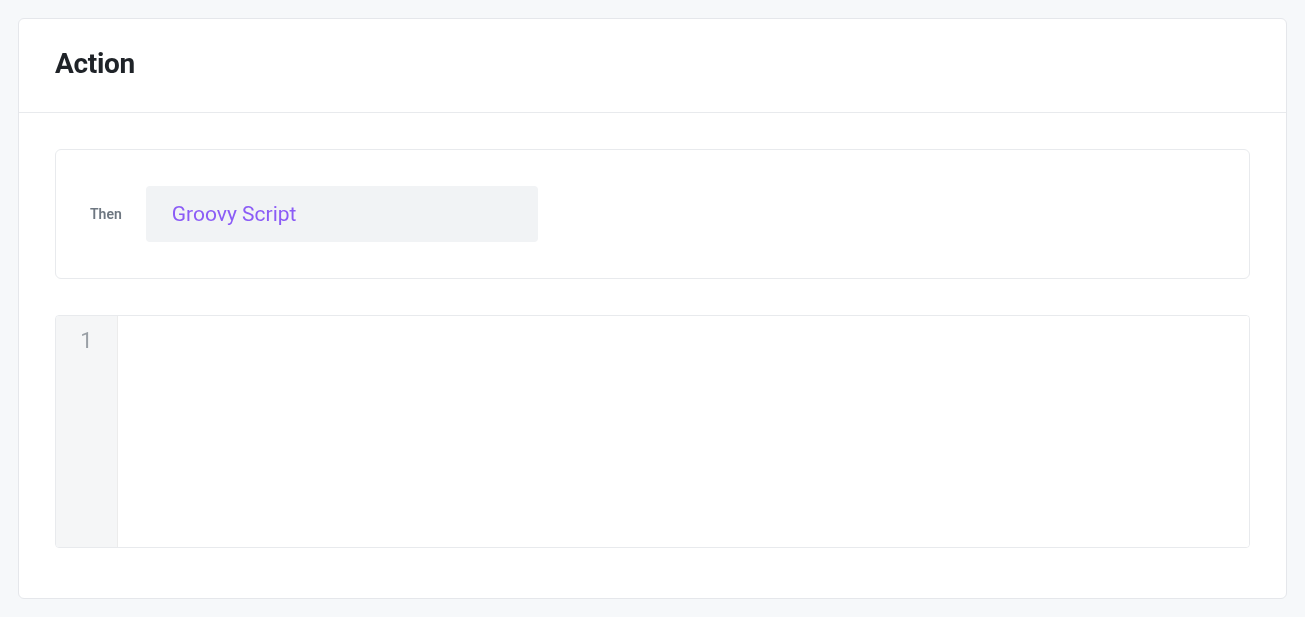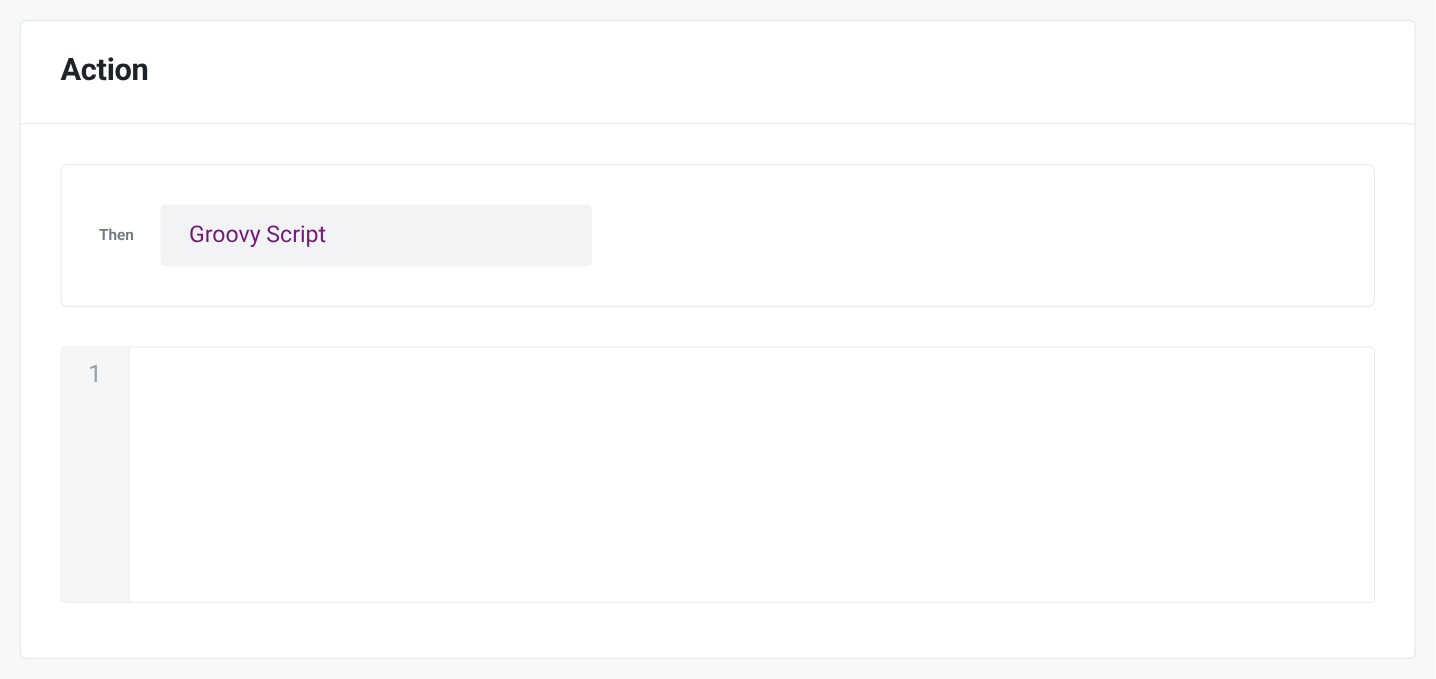--- a/index.html
+++ b/index.html
@@ -46,21 +46,21 @@
       font-size: 14px;
       font-weight: 600;
       color: #6e7781;
     }
     .script-type-select {
       background-color: #f1f3f5;
       border: none;
       border-radius: 4px;
       padding: 16px 26px;
       font-size: 21px;
-      color: #701a75;
+      color: #8b5cf6;
       width: 392px;
       cursor: pointer;
       font-family: inherit;
       text-align: left;
       appearance: none;
       -webkit-appearance: none;
     }
     .editor {
       margin-top: 36px;
       border: 1px solid #e8eaed;

